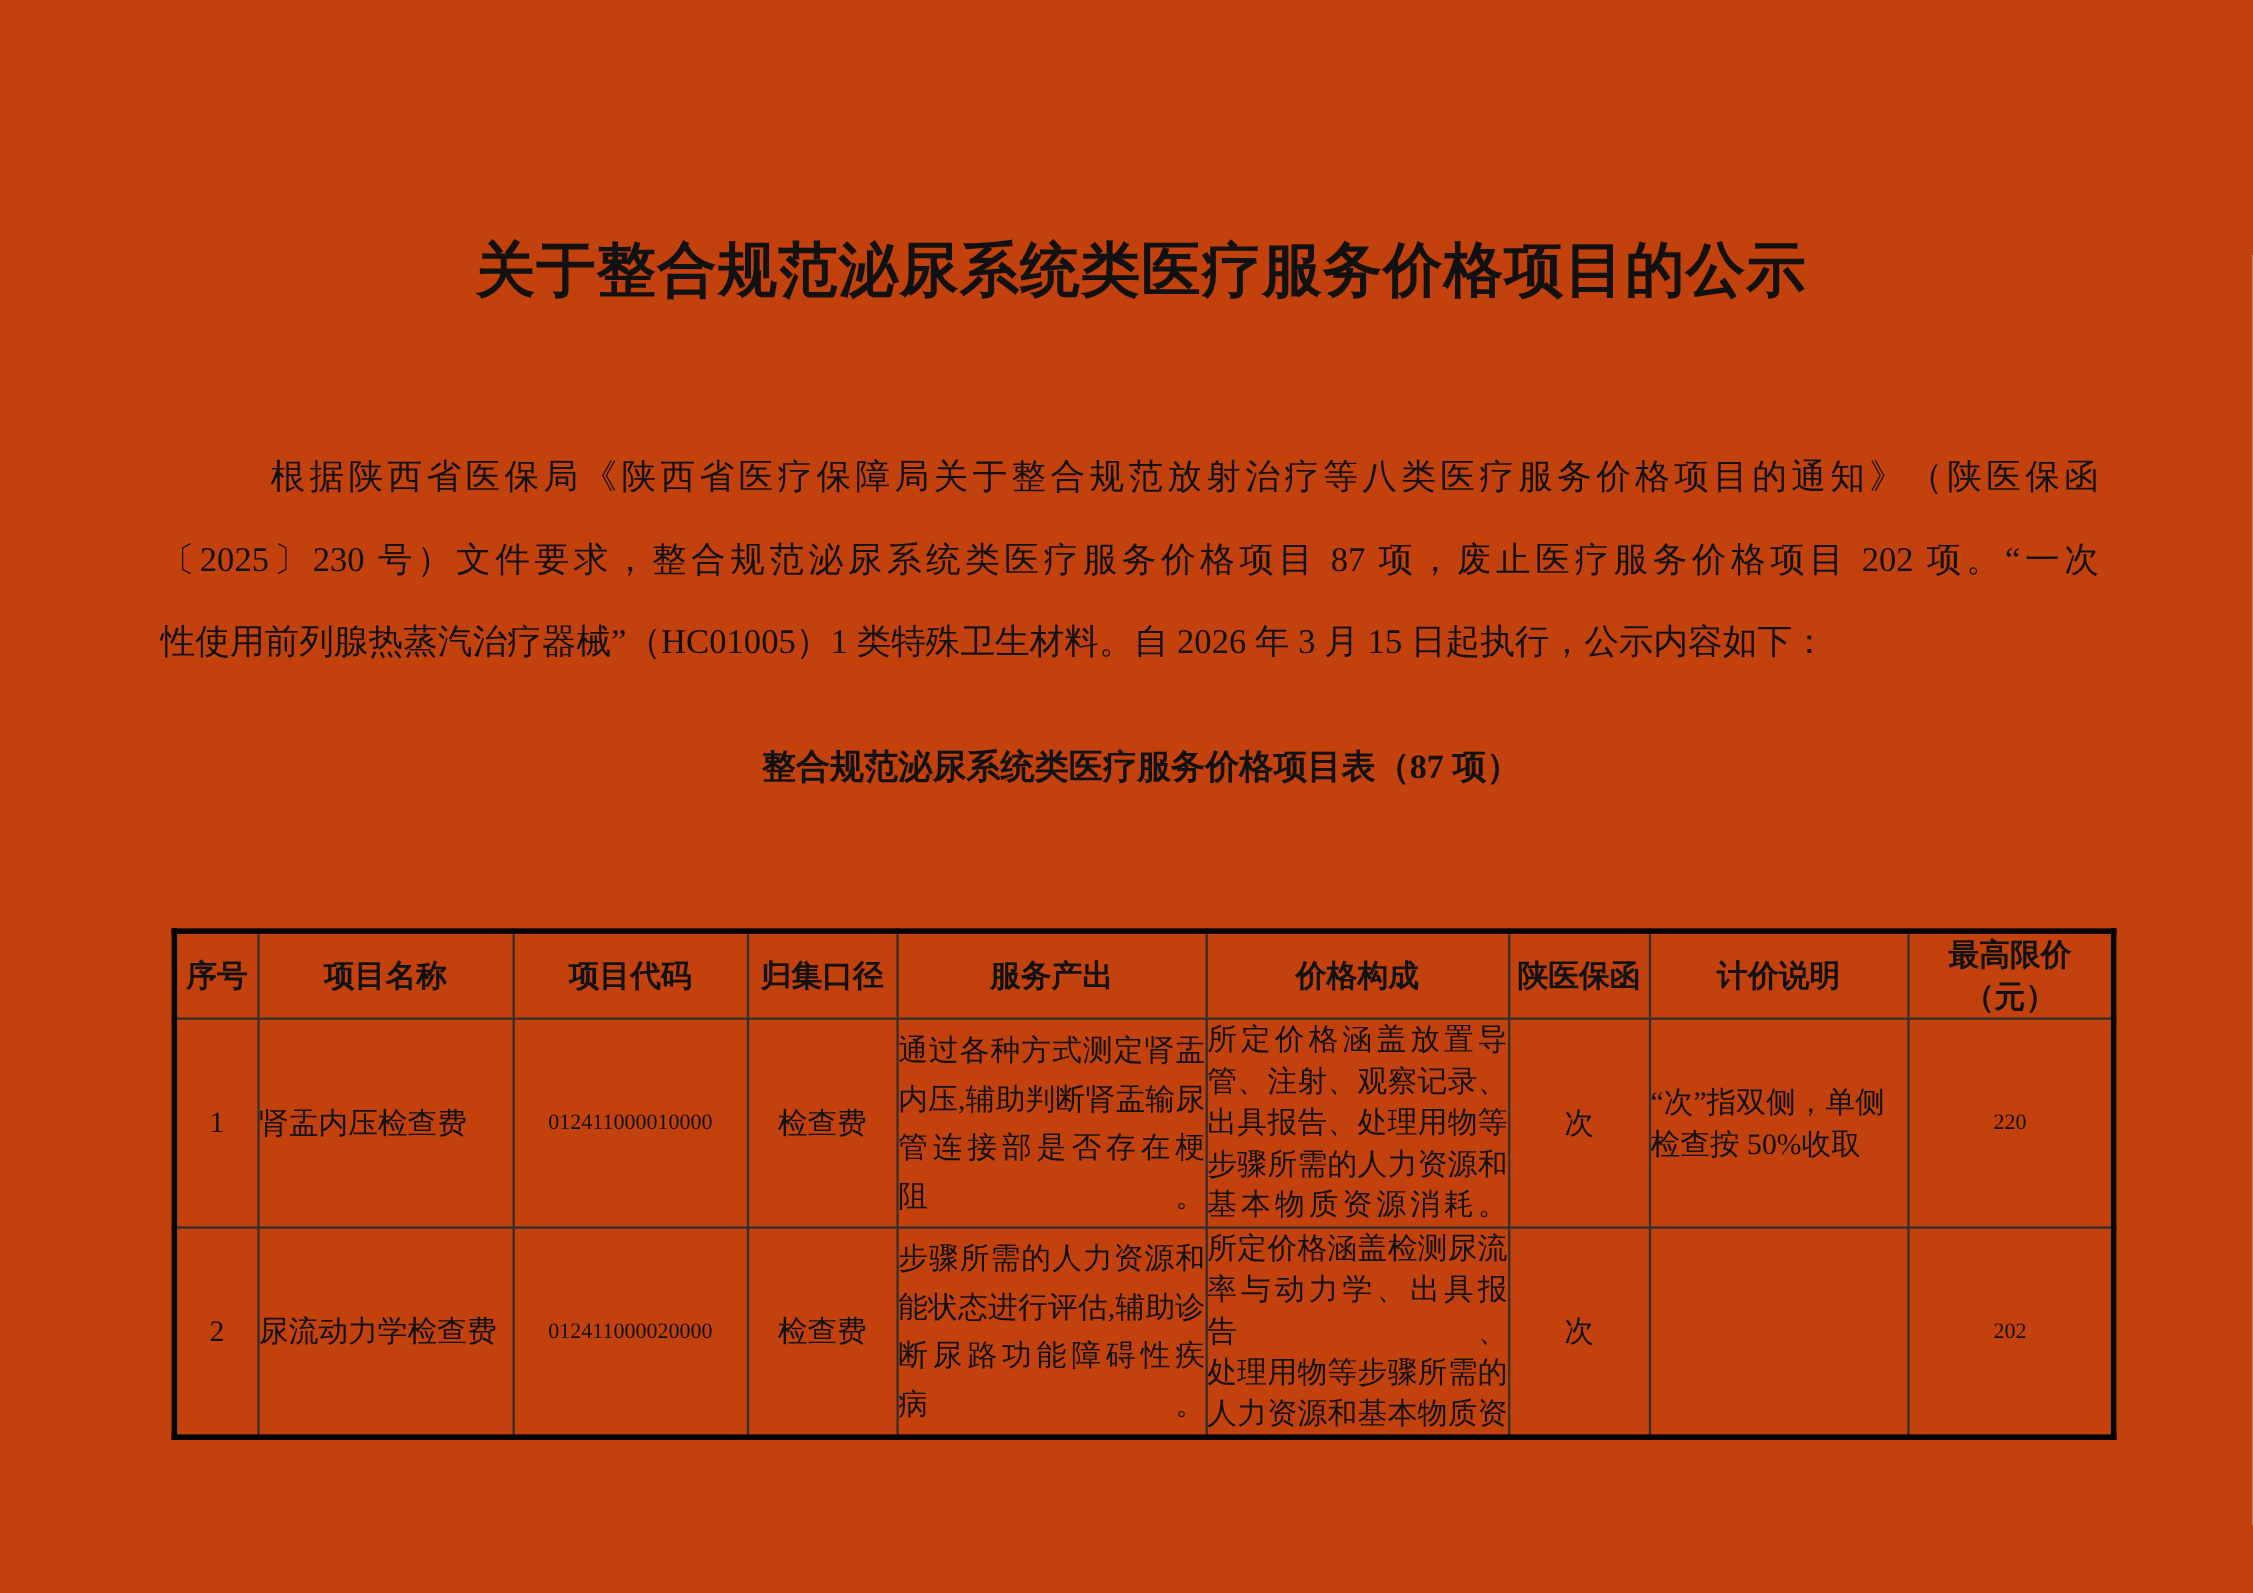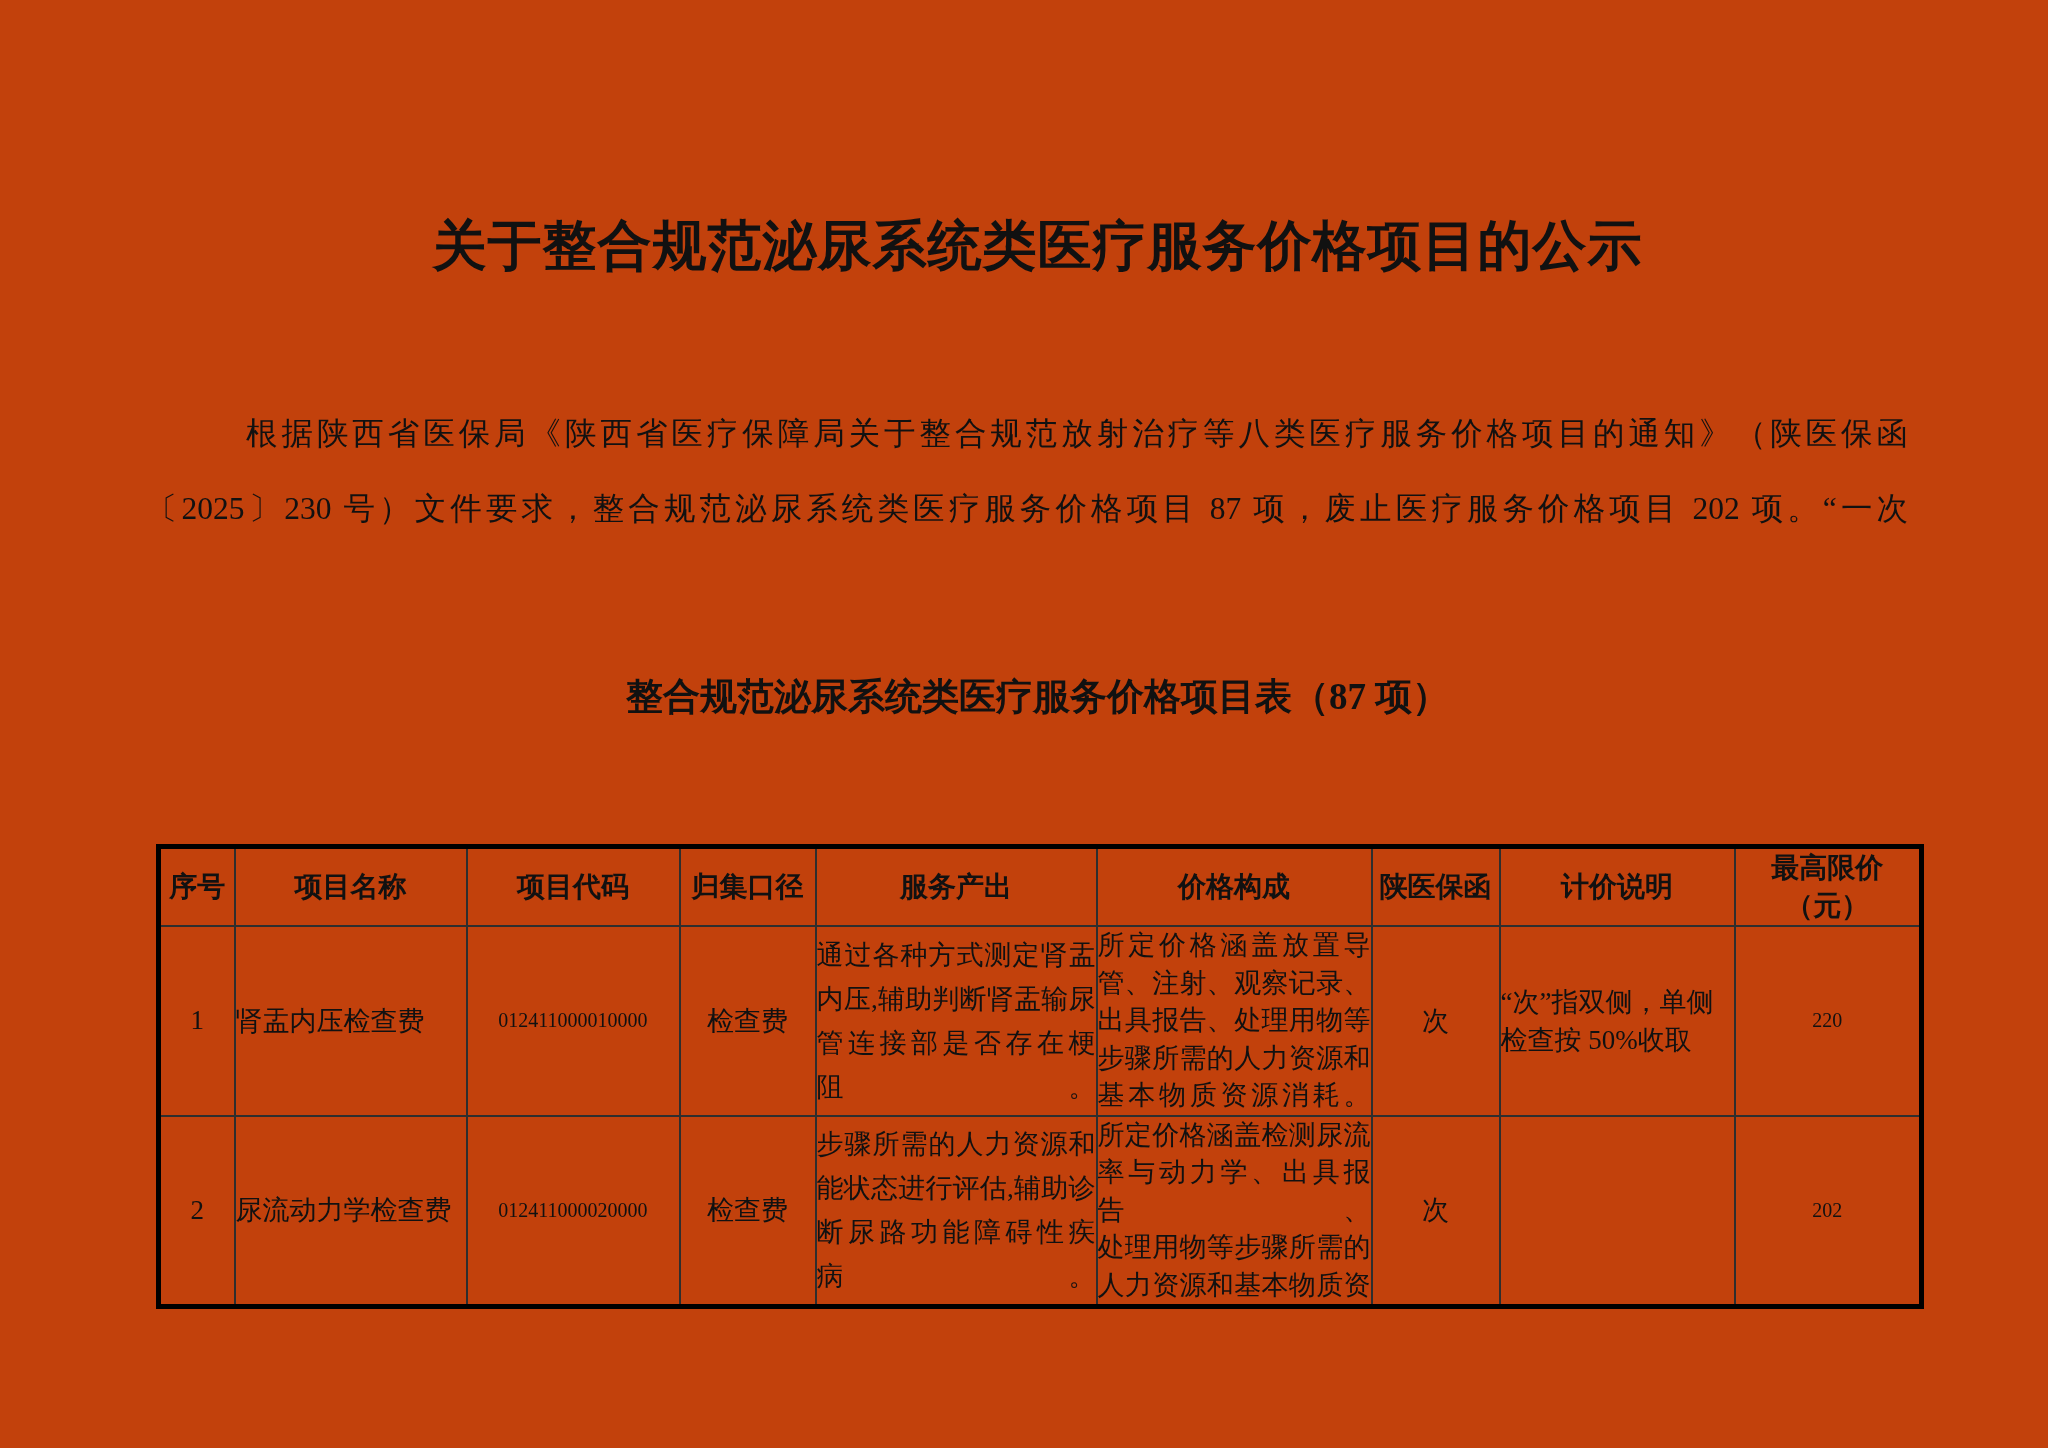--- a/index.html
+++ b/index.html
@@ -44,21 +44,21 @@
     white-space: normal;
     overflow: hidden;
   }
   .para-line.indent { text-indent: 100px; }
   .table-title {
     position: absolute;
     top: 674px;
     left: 156px;
     width: 1763px;
     text-align: center;
-    font-size: 37px;
+    font-size: 31px;
     font-weight: 700;
     line-height: 46px;
   }
   table.price-table {
     position: absolute;
     top: 844px;
     left: 156px;
     width: 1763px;
     border-collapse: collapse;
     table-layout: fixed;
@@ -114,20 +114,21 @@
 </head>
 <body>
 
 <div class="page">
 
   <h1 class="doc-title">关于整合规范泌尿系统类医疗服务价格项目的公示</h1>
 
   <div class="paragraph">
     <div class="para-line indent justify-last">根据陕西省医保局《陕西省医疗保障局关于整合规范放射治疗等八类医疗服务价格项目的通知》（陕医保函</div>
     <div class="para-line justify-last">〔2025〕230 号）文件要求，整合规范泌尿系统类医疗服务价格项目 87 项，废止医疗服务价格项目 202 项。“一次</div>
+    <div class="para-line">性使用前列腺热蒸汽治疗器械”（HC01005）1 类特殊卫生材料。自 2026 年 3 月 15 日起执行，公示内容如下：</div>
   </div>
 
   <div class="table-title">整合规范泌尿系统类医疗服务价格项目表（87 项）</div>
 
   <table class="price-table">
     <colgroup>
       <col style="width:76px">
       <col style="width:232px">
       <col style="width:213px">
       <col style="width:136px">

